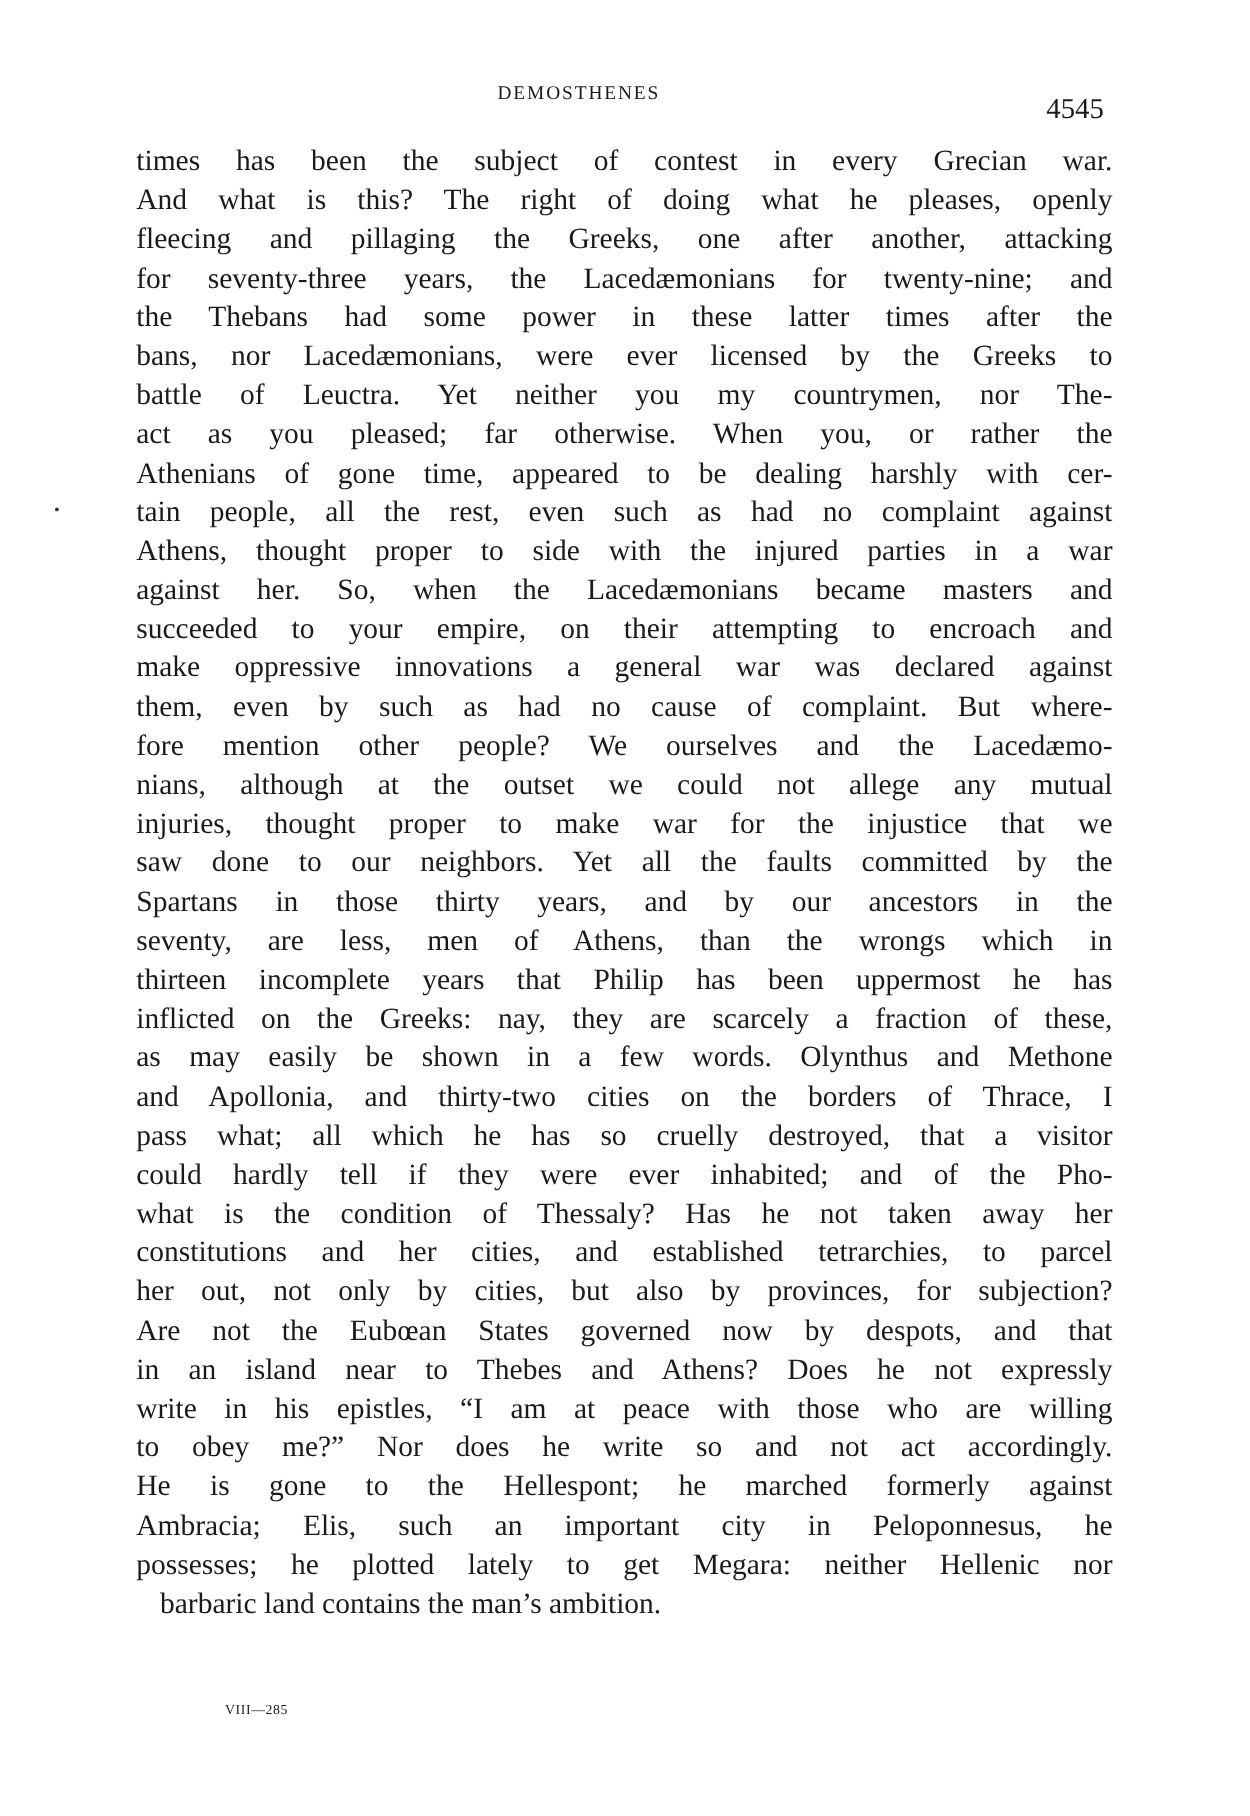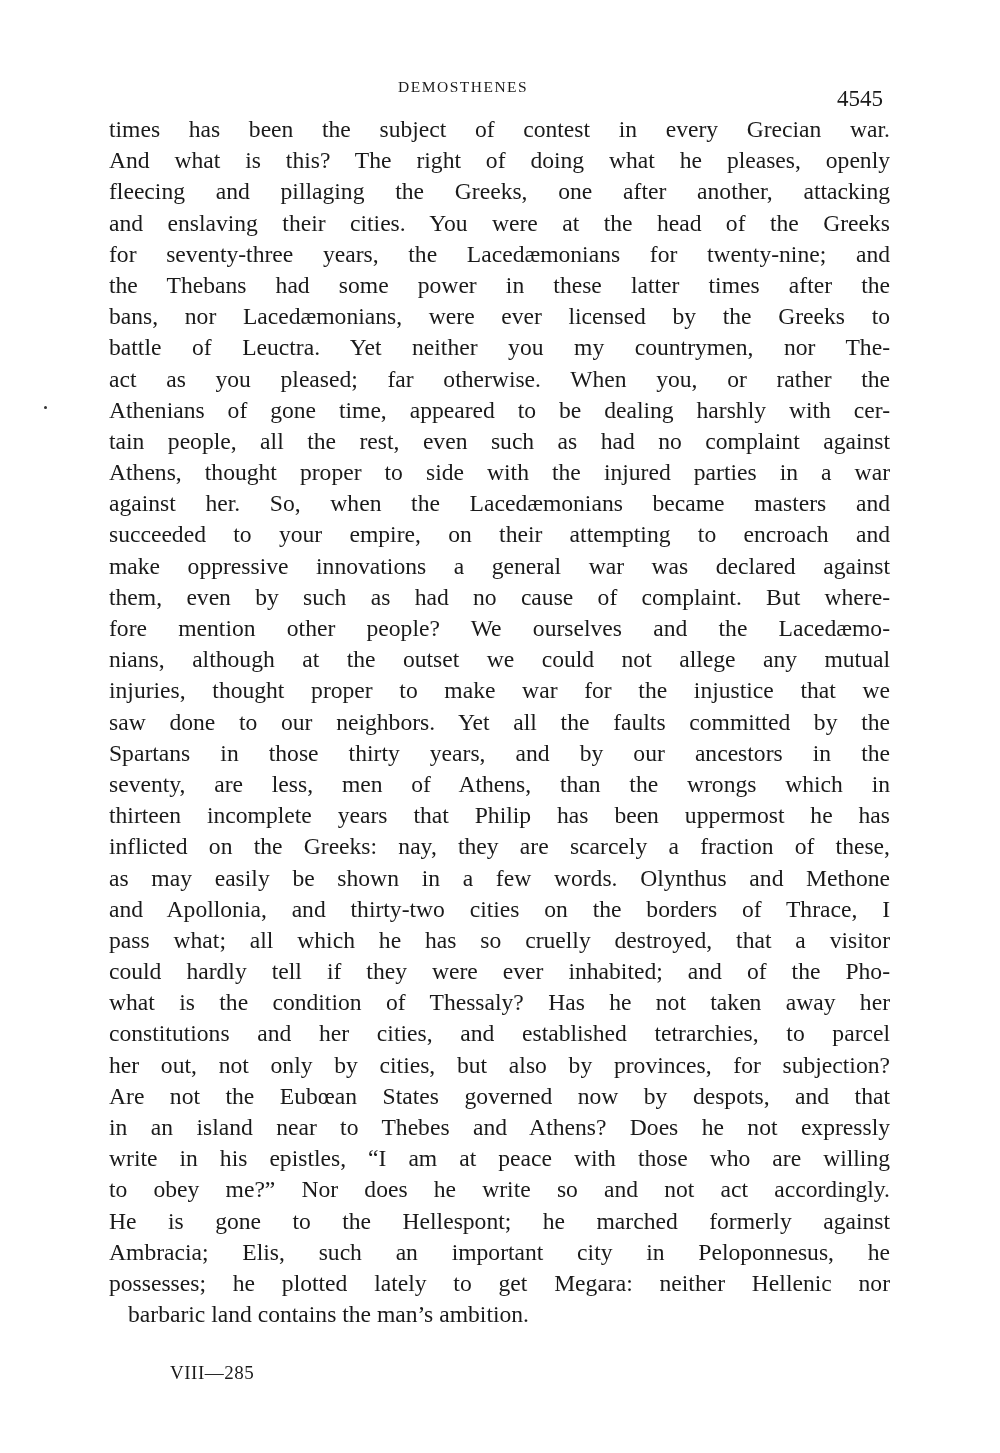--- a/index.html
+++ b/index.html
@@ -1,40 +1,39 @@
 <!DOCTYPE html>
 <html><head>
   <meta charset="utf-8">
   <style>
     html, body { margin: 0; padding: 0; background: #ffffff; }
     body { width: 1000px; height: 1453px; position: relative; overflow: hidden; color: #1a1a1a; font-family: "Liberation Serif", "DejaVu Serif", serif; }
-    .header { position: absolute; top: 74px; left: 0; width: 886px; height: 30px; }
+    .header { position: absolute; top: 62px; left: 0; width: 886px; height: 30px; }
     .running-title { position: absolute; left: 398px; top: 4px; font-size: 15.5px; letter-spacing: 1.5px; }
     .page-number { position: absolute; left: 837px; top: 12px; font-size: 23px; }
     .body-text { position: absolute; top: 114px; left: 109px; width: 781px; }
     .line { display: block; font-size: 23.6px; line-height: 31.2px; height: 31.2px; text-align: justify; text-align-last: justify; white-space: nowrap; }
     .line.last { text-align-last: left; margin-left: 19px; }
-    .signature { position: absolute; left: 170px; top: 1362px; font-size: 19px; letter-spacing: 0.5px; }
+    .signature { position: absolute; left: 180px; top: 1362px; font-size: 11px; letter-spacing: 0.5px; }
     .margin-dot { position: absolute; left: 44px; top: 406px; width: 3px; height: 3px; background: #333; border-radius: 50%; }
   </style>
 </head>
 <body>
 
 <div class="header">
   <span class="running-title">DEMOSTHENES</span>
   <span class="page-number">4545</span>
 </div>
 
 <div class="margin-dot"></div>
 
 <div class="body-text">
   <span class="line">times has been the subject of contest in every Grecian war.</span>
   <span class="line">And what is this? The right of doing what he pleases, openly</span>
   <span class="line">fleecing and pillaging the Greeks, one after another, attacking</span>
-  <span class="line">and enslaving their cities. You were at the head of the Greeks</span>
   <span class="line">for seventy-three years, the Lacedæmonians for twenty-nine; and</span>
   <span class="line">the Thebans had some power in these latter times after the</span>
   <span class="line">bans, nor Lacedæmonians, were ever licensed by the Greeks to</span>
   <span class="line">battle of Leuctra. Yet neither you my countrymen, nor The-</span>
   <span class="line">act as you pleased; far otherwise. When you, or rather the</span>
   <span class="line">Athenians of gone time, appeared to be dealing harshly with cer-</span>
   <span class="line">tain people, all the rest, even such as had no complaint against</span>
   <span class="line">Athens, thought proper to side with the injured parties in a war</span>
   <span class="line">against her. So, when the Lacedæmonians became masters and</span>
   <span class="line">succeeded to your empire, on their attempting to encroach and</span>

